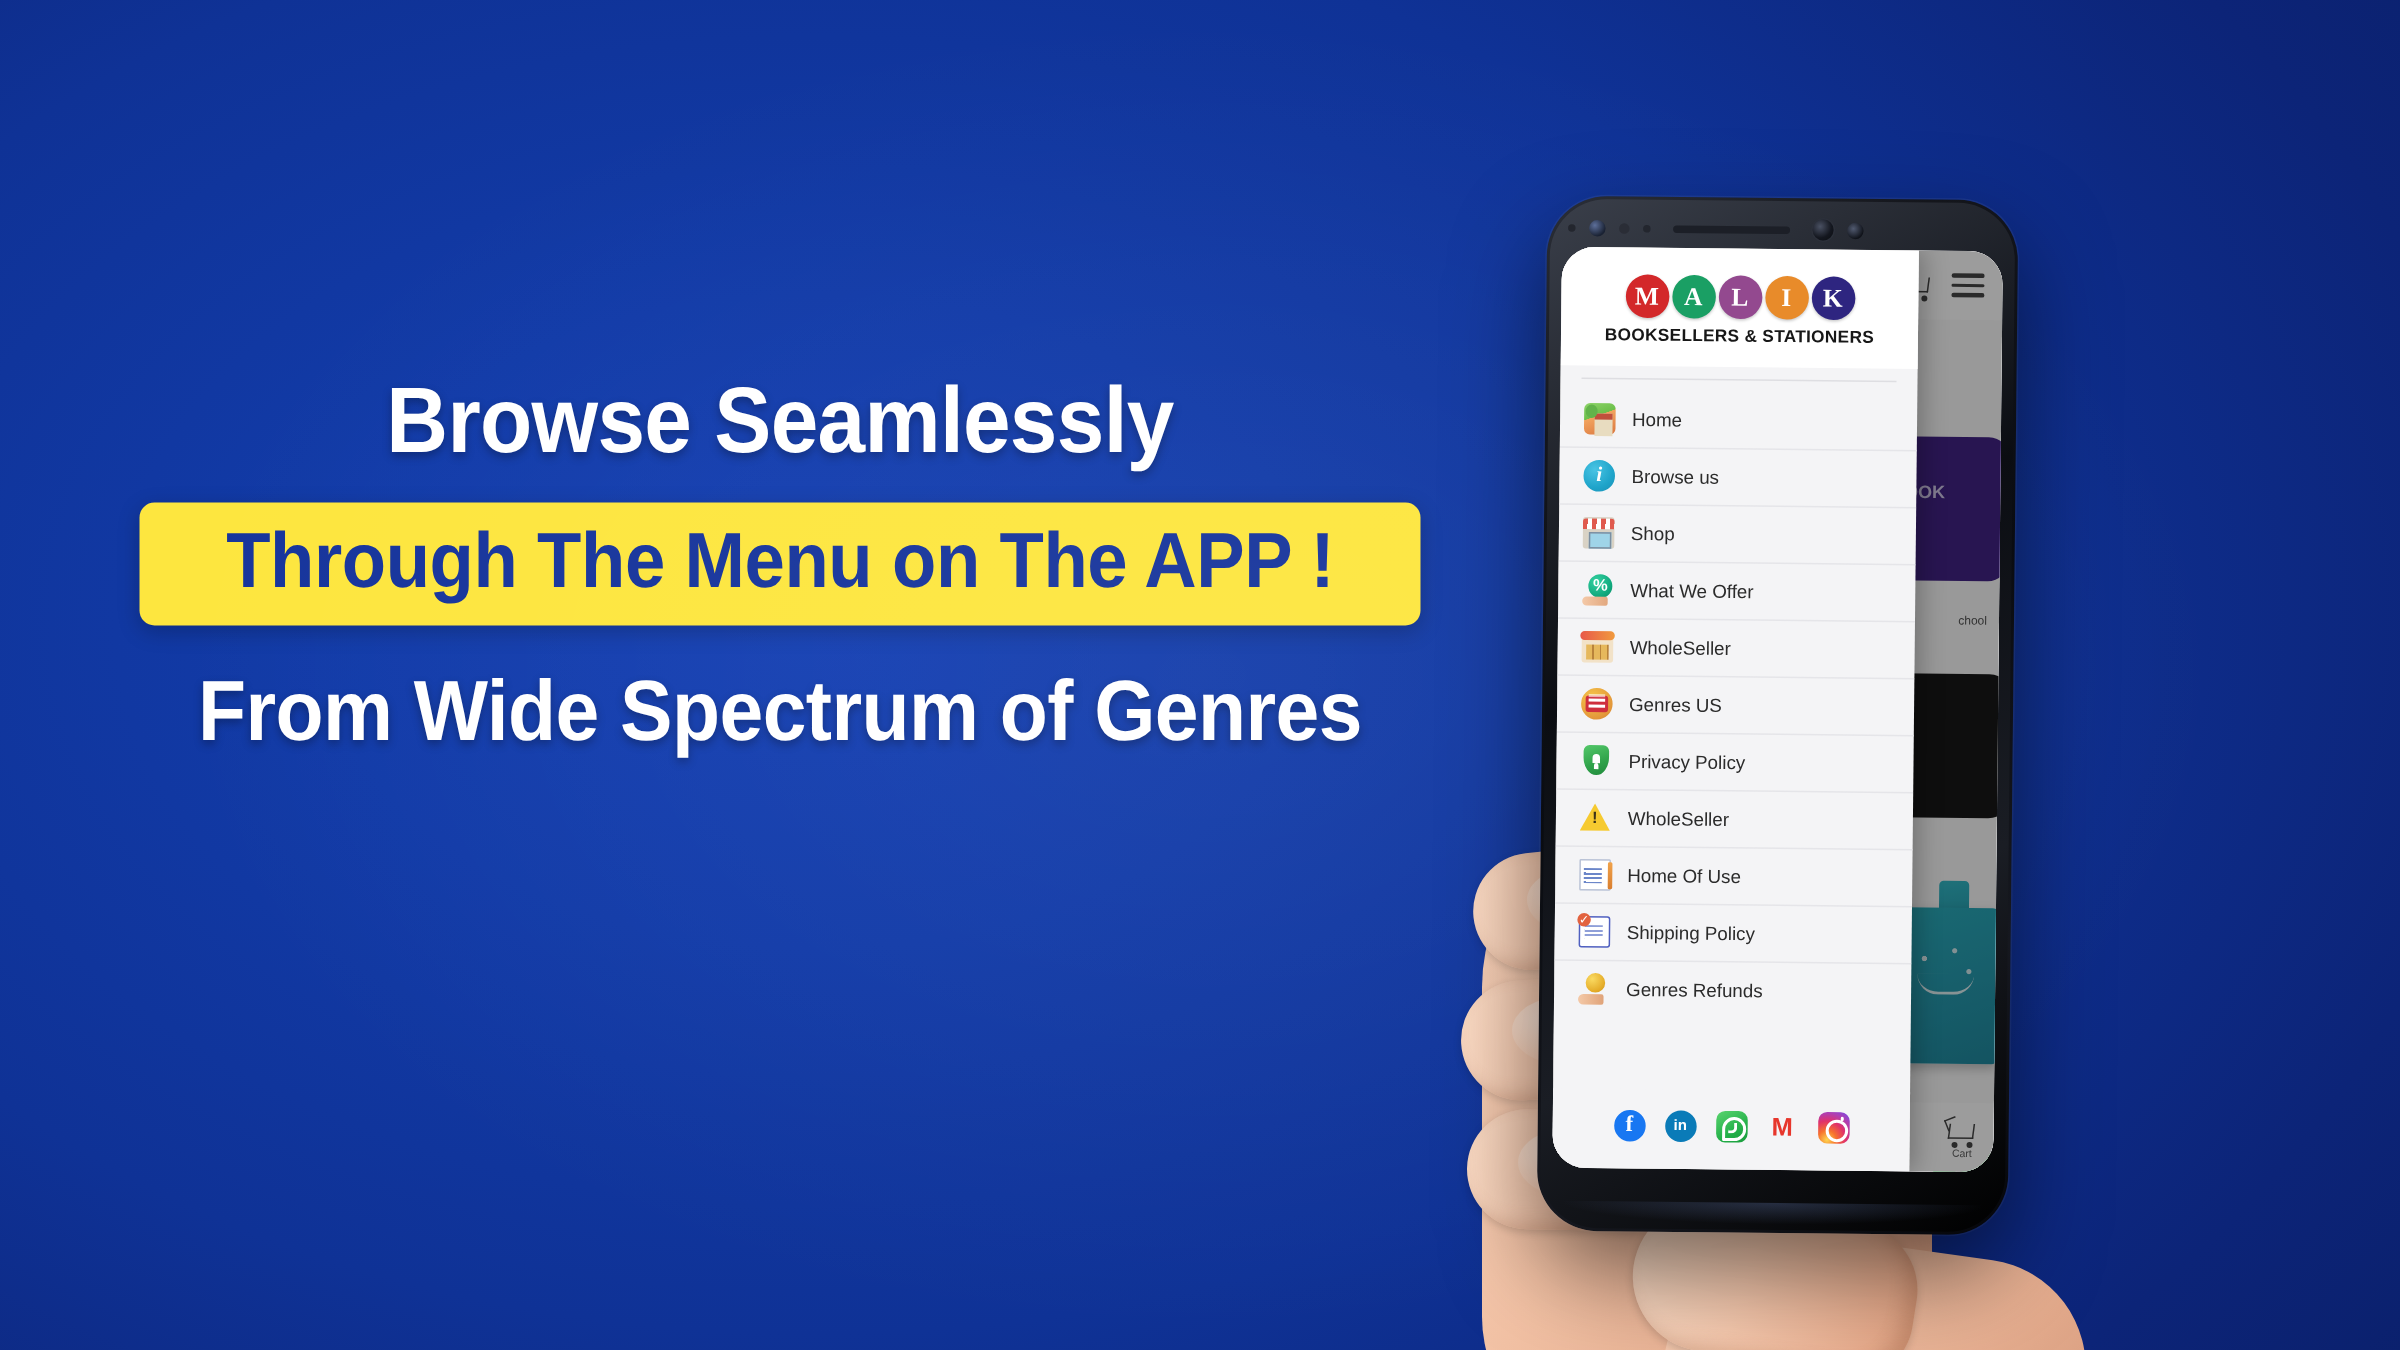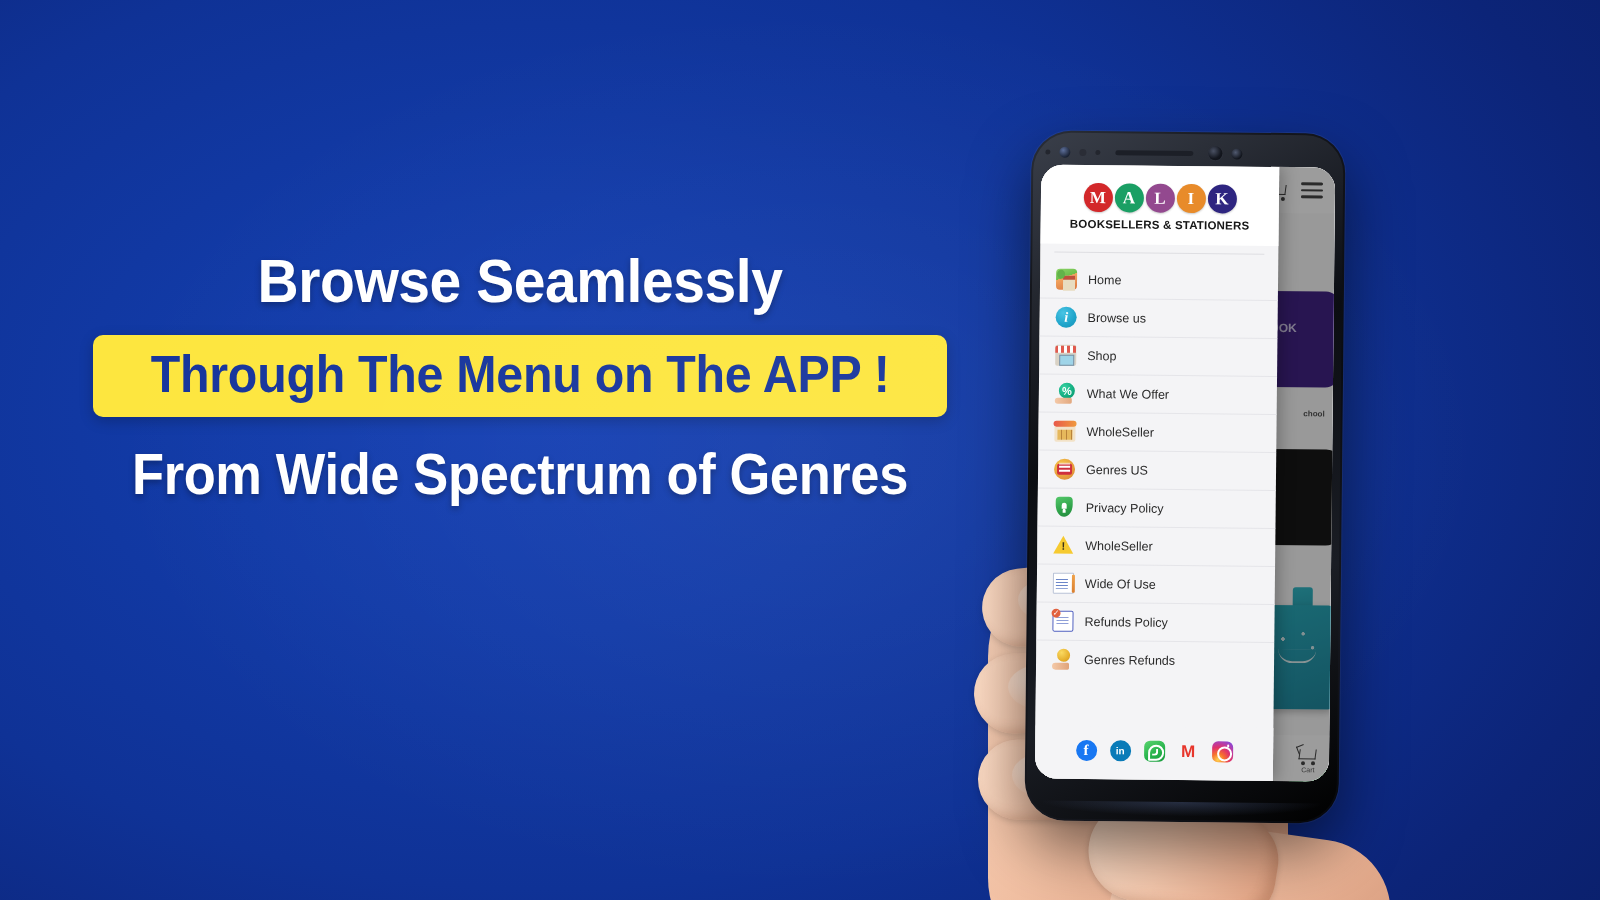--- a/index.html
+++ b/index.html
@@ -145,21 +145,21 @@
   .ic-burger i{ display:block; height:2.4px; background:#3b3b3b; border-radius:2px; }
 
   .app-body{ position:absolute; left:0; top:46px; right:0; bottom:0; background:#fafafa; }
   .promo-card{
     position:absolute; right:-6px; top:78px; width:108px; height:96px;
     background:#38187e; border-radius:14px;
     color:#cfc6e8; font-weight:bold; font-size:12px;
     padding:30px 0 0 8px; line-height:1.22;
   }
   .promo-sub{
-    position:absolute; right:8px; top:196px; font-size:8px; color:#4a4a4a; font-weight:bold;
+    position:absolute; right:8px; top:196px; font-size:8px; color:#4a4a4a; font-weight:normal;
   }
   .black-card{
     position:absolute; right:-10px; top:236px; width:108px; height:96px;
     background:#0b0b0b; border-radius:16px;
     color:#efefef; font-size:11px; font-weight:bold;
     display:flex; align-items:center; padding-left:9px;
   }
   .book-cover{
     position:absolute; right:-2px; top:392px; width:66px; height:104px;
     background:linear-gradient(160deg,#1fa8b8 0%,#1b97ac 45%,#15839a 100%);
@@ -431,26 +431,26 @@
             <span class="mi-label">Privacy Policy</span>
           </div>
 
           <div class="menu-item">
             <span class="mi-icon ico-disc"></span>
             <span class="mi-label">WholeSeller</span>
           </div>
 
           <div class="menu-item">
             <span class="mi-icon ico-terms"></span>
-            <span class="mi-label">Wide Of Use</span>
+            <span class="mi-label">Home Of Use</span>
           </div>
 
           <div class="menu-item">
             <span class="mi-icon ico-ship"></span>
-            <span class="mi-label">Refunds Policy</span>
+            <span class="mi-label">Shipping Policy</span>
           </div>
 
           <div class="menu-item">
             <span class="mi-icon ico-return"></span>
             <span class="mi-label">Genres Refunds</span>
           </div>
 
         </div>
 
         <div class="socials">

